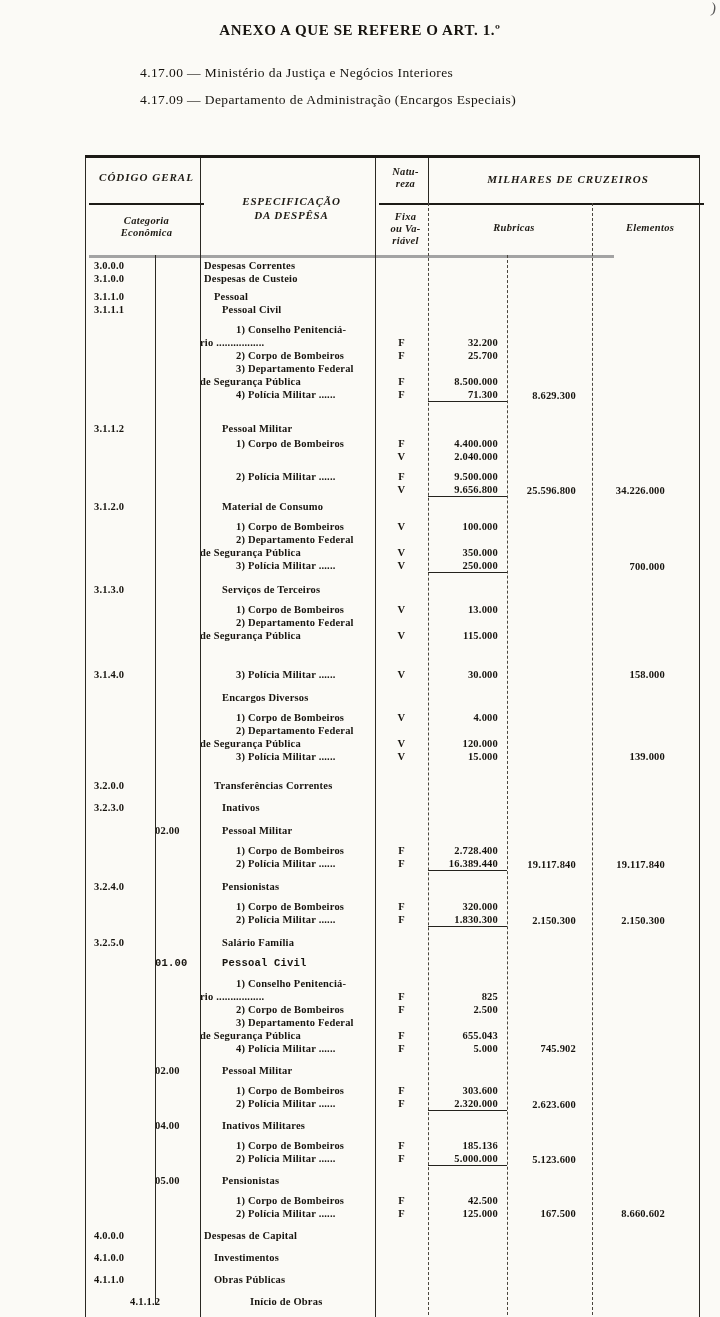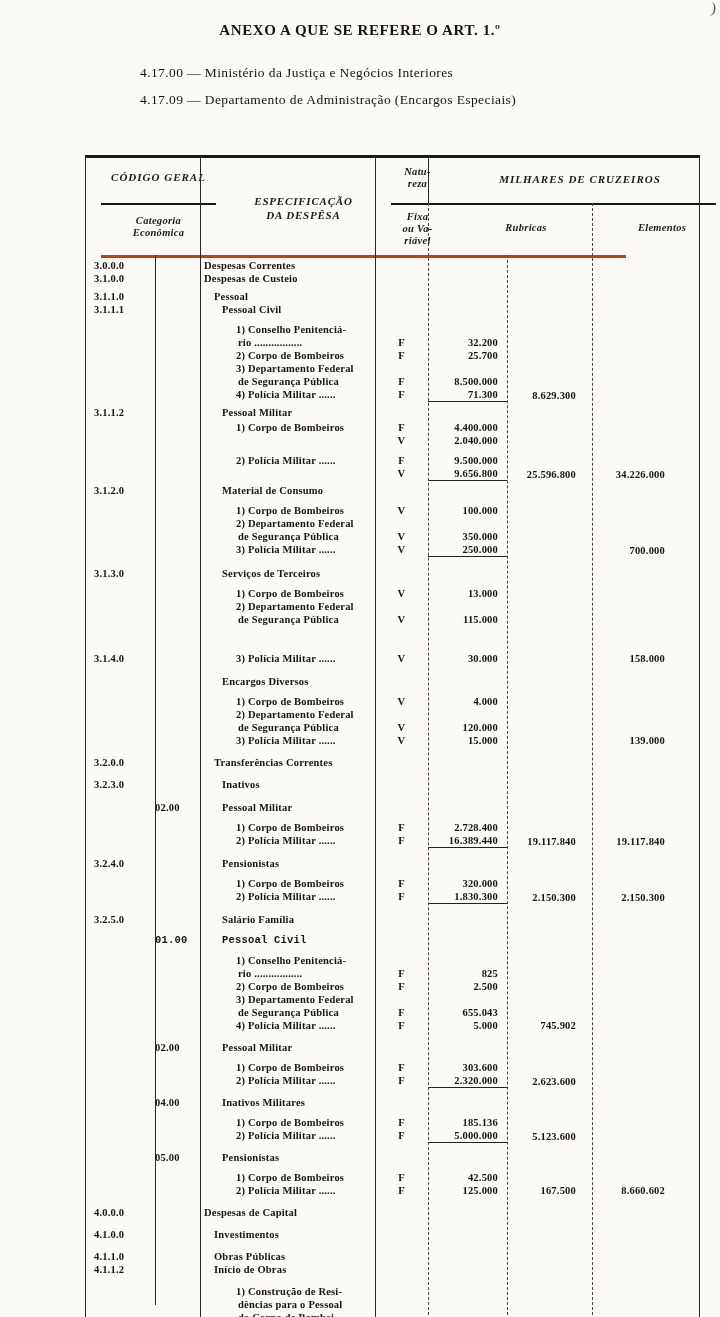--- a/index.html
+++ b/index.html
@@ -19,21 +19,21 @@
   .doc-sub.second{margin-top:11px;}
 
   .budget-table{
     position:absolute;left:85px;top:155px;width:615px;height:1162px;
     border-top:3px solid #1c1a16;
   }
   
   .vline{position:absolute;width:1px;background:#2a2823;}
   .vline.dashed{background:none;border-left:1px dashed #4a463e;width:0;}
   
-  .thead{position:absolute;left:16px;top:0;width:525px;height:97px;border-bottom:3px solid #c2410c;}
+  .thead{position:absolute;left:4px;top:0;width:525px;height:97px;border-bottom:3px solid #a3a3a3;}
   .th{position:absolute;font-style:italic;font-weight:700;text-align:center;color:#1d1a14;}
   .th.caps{font-size:11px;letter-spacing:1px;}
   .th.small{font-size:10.5px;letter-spacing:.3px;line-height:12px;}
   .hline{position:absolute;height:2px;background:#1c1a16;}
 
   
   .tbody{position:absolute;left:0;top:97px;width:615px;}
   .row{display:flex;align-items:flex-start;}
   .c1{width:70px;flex:0 0 70px;padding-left:9px;box-sizing:border-box;}
   .c2{width:45px;flex:0 0 45px;box-sizing:border-box;}
@@ -42,21 +42,21 @@
   .lbl{width:175px;flex:0 0 175px;box-sizing:border-box;white-space:nowrap;overflow:hidden;}
   .nat{width:53px;flex:0 0 53px;text-align:center;}
   .val{width:79px;flex:0 0 79px;text-align:right;padding-right:9px;box-sizing:border-box;}
   .rub{width:85px;flex:0 0 85px;text-align:right;padding-right:16px;box-sizing:border-box;align-self:flex-end;}
   .ele{width:108px;flex:0 0 108px;text-align:right;padding-right:35px;box-sizing:border-box;align-self:flex-end;}
   .row, .row div{font-size:10.5px;line-height:13px;font-weight:700;letter-spacing:.2px;}
   .ind0{padding-left:4px;}
   .ind1{padding-left:14px;}
   .ind2{padding-left:22px;}
   .ind3{padding-left:36px;}
-  .ind4{padding-left:38px;}
+  .ind4{}
   .val.ruled{border-bottom:1.5px solid #24221d;}
 </style>
 </head>
 <body>
 
 <div class="page">
   <div class="corner-mark">)</div>
   <div class="doc-title">ANEXO A QUE SE REFERE O ART. 1.º</div>
   <div class="doc-sub first">4.17.00 — Ministério da Justiça e Negócios Interiores</div>
   <div class="doc-sub second">4.17.09 — Departamento de Administração (Encargos Especiais)</div>
@@ -200,21 +200,21 @@
           <div class="lines">
             <div class="line">
               <div class="lbl ind3">4) Polícia Militar ......</div>
               <div class="nat">F</div>
               <div class="val ruled">71.300</div>
             </div>
           </div>
           <div class="rub">8.629.300</div>
           <div class="ele"></div>
         </div>
-        <div class="row" style="margin-top: 4px; justify-content: center;">
+        <div class="row" style="margin-top: 20px; justify-content: center;">
           <div class="c1">3.1.1.2</div>
           <div class="c2"></div>
           <div class="lines">
             <div class="line">
               <div class="lbl ind2">Pessoal Militar</div>
               <div class="nat"></div>
               <div class="val"></div>
             </div>
           </div>
           <div class="rub"></div>
@@ -420,21 +420,21 @@
           <div class="lines">
             <div class="line">
               <div class="lbl ind3">3) Polícia Militar ......</div>
               <div class="nat">V</div>
               <div class="val">15.000</div>
             </div>
           </div>
           <div class="rub"></div>
           <div class="ele">139.000</div>
         </div>
-        <div class="row" style="margin-top: 9px;">
+        <div class="row" style="margin-top: 16px;">
           <div class="c1">3.2.0.0</div>
           <div class="c2"></div>
           <div class="lines">
             <div class="line">
               <div class="lbl ind1">Transferências Correntes</div>
               <div class="nat"></div>
               <div class="val"></div>
             </div>
           </div>
           <div class="rub"></div>
@@ -768,21 +768,21 @@
           <div class="lines">
             <div class="line">
               <div class="lbl ind1">Obras Públicas</div>
               <div class="nat"></div>
               <div class="val"></div>
             </div>
           </div>
           <div class="rub"></div>
           <div class="ele"></div>
         </div>
-        <div class="row" style="">
+        <div class="row" style="margin-top: 9px; padding-left: 36px;">
           <div class="c1">4.1.1.2</div>
           <div class="c2"></div>
           <div class="lines">
             <div class="line">
               <div class="lbl ind1">Início de Obras</div>
               <div class="nat"></div>
               <div class="val"></div>
             </div>
           </div>
           <div class="rub"></div>

